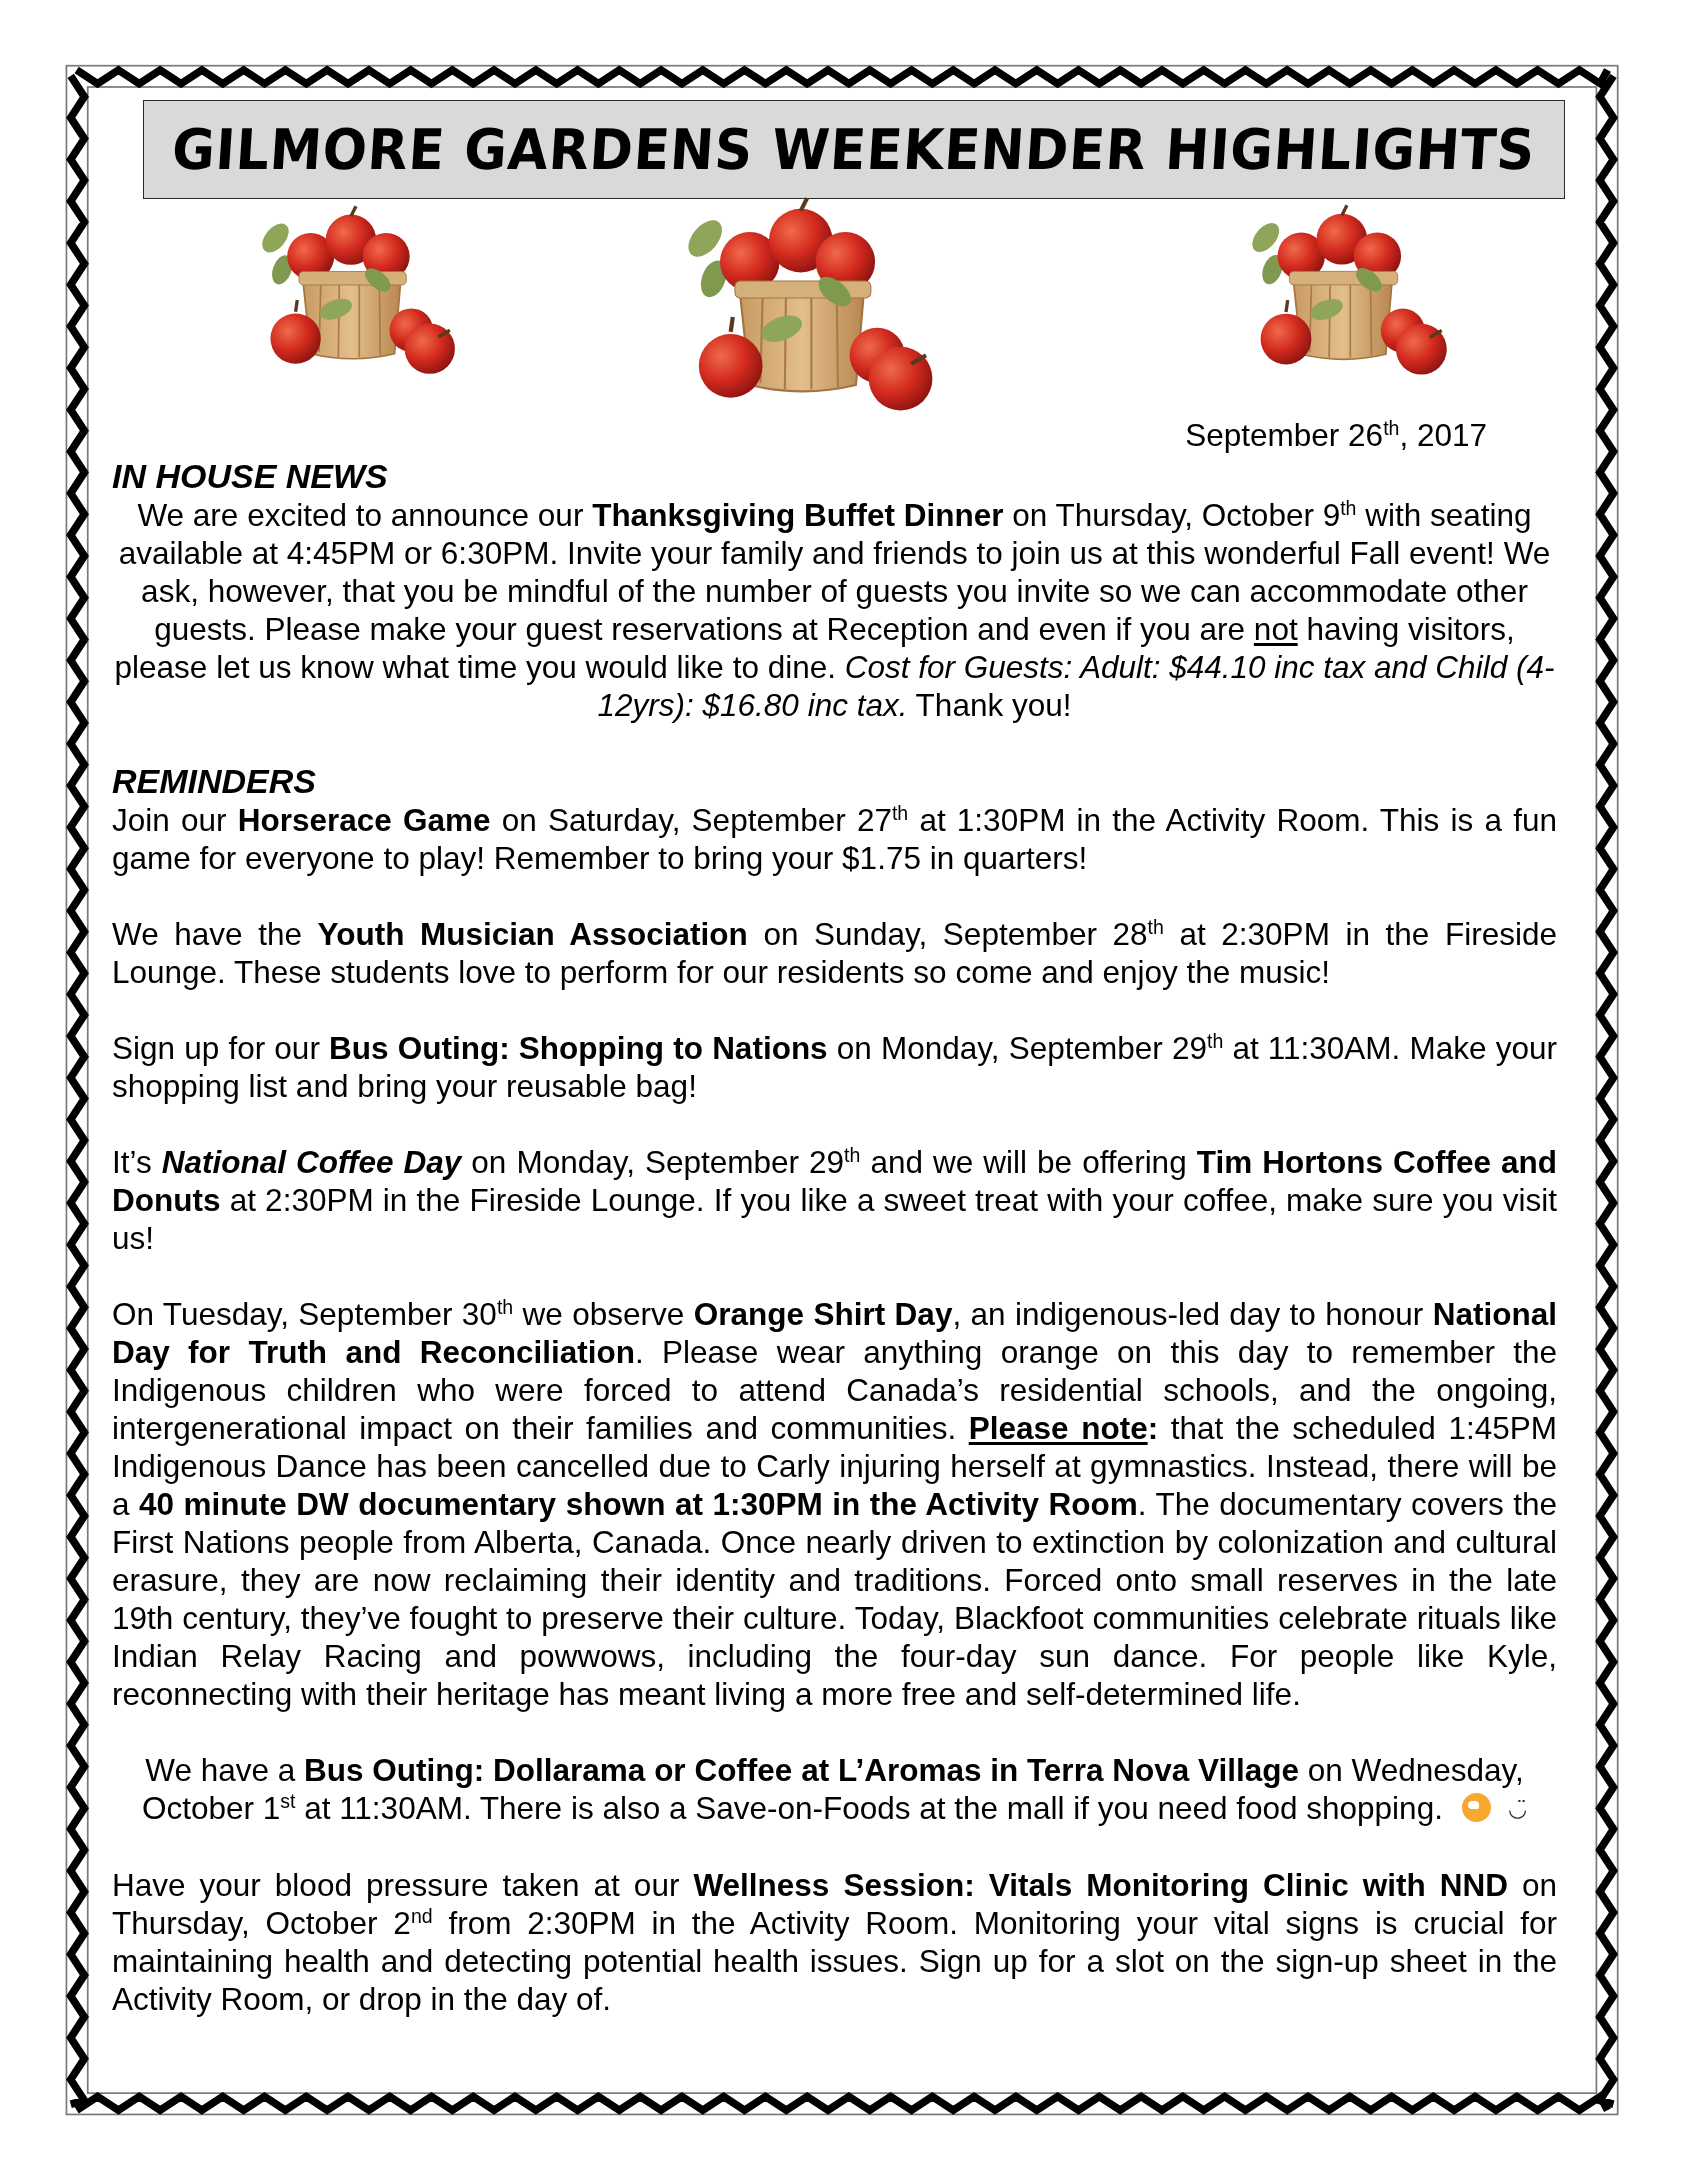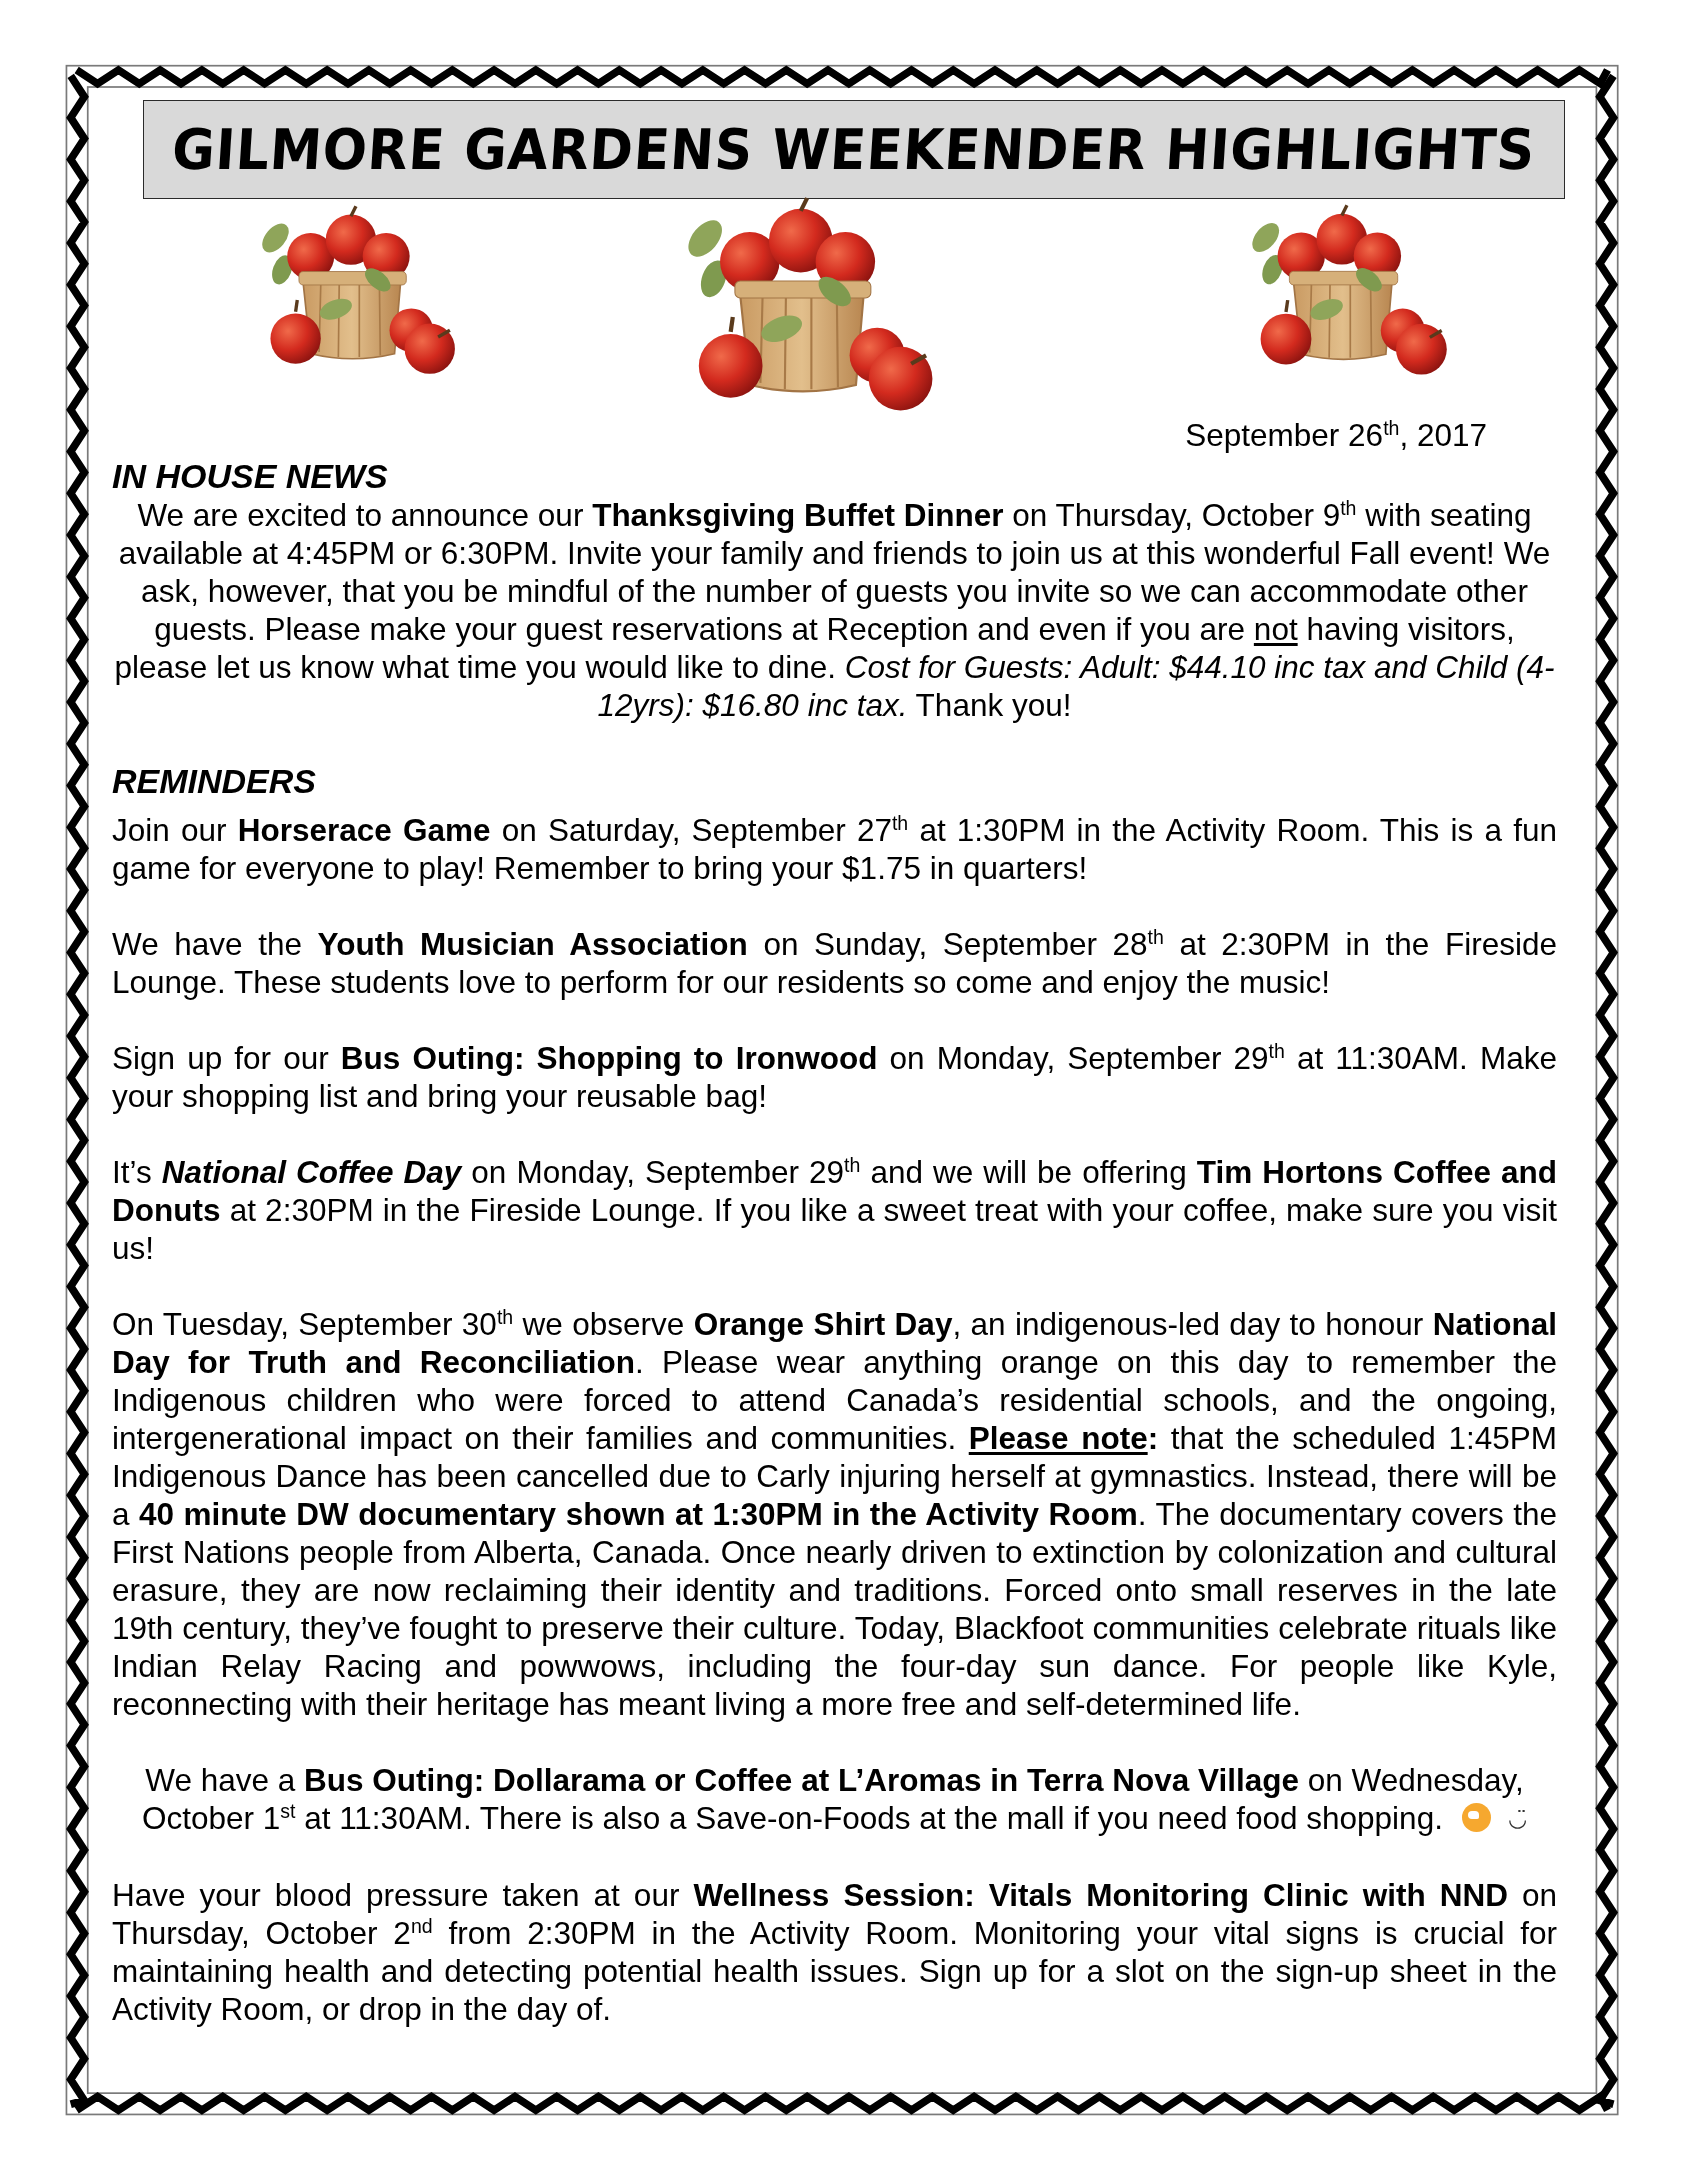--- a/index.html
+++ b/index.html
@@ -17,21 +17,21 @@
   #basket-left { left: 252px; top: 203px; width: 218px; height: 179px; }
   #basket-center { left: 673px; top: 196px; width: 281px; height: 223px; }
   #basket-right { left: 1242px; top: 203px; width: 220px; height: 179px; }
   .date { position: absolute; right: 198px; top: 416px; font-size: 31.5px; line-height: 38px; white-space: nowrap; }
   sup, .sup { font-size: 0.62em; vertical-align: 0.55em; line-height: 0; }
   .content { position: absolute; left: 112px; top: 457px; width: 1445px; }
   .heading { font-weight: bold; font-size: 34px; line-height: 39px; margin: 0; font-style: italic; }
   .heading.second { margin-top: 29px; }
   .para { font-size: 31.5px; line-height: 38px; margin: 0 0 38px 0; }
   .para.left { text-align: center; }
-  .para.justify { text-align: justify; margin-top: 10px; }
+  .para.justify { text-align: justify; }
   .b { font-weight: bold; }
   .i { font-style: italic; }
   .u { text-decoration: underline; text-decoration-thickness: 2.6px; text-underline-offset: 3.4px; }
   .emoji-bubble { display: inline-block; width: 29px; height: 29px; border-radius: 50%;
                   background: #f6a82f; vertical-align: -3.4px; margin-left: 19px; position: relative; }
   .emoji-bubble::after { content: ""; position: absolute; left: 6px; top: 7.7px; width: 11px; height: 7.7px;
                          background: #fff; border-radius: 6px 6px 2.6px 6px; }
   .emoji-wink { display: inline-block; margin-left: 17px; font-size: 22px; color: #333;
                 font-family: "DejaVu Sans", sans-serif; vertical-align: 3.4px; }
 </style>
@@ -155,21 +155,21 @@
     <h2 class="heading">IN HOUSE NEWS</h2>
     <div>
         <p class="para left"><span class="">We are excited to announce our </span><span class="b">Thanksgiving Buffet Dinner</span><span class=""> on Thursday, October 9</span><span class="sup">th</span><span class=""> with seating available at 4:45PM or 6:30PM. Invite your family and friends to join us at this wonderful Fall event! We ask, however, that you be mindful of the number of guests you invite so we can accommodate other guests. Please make your guest reservations at Reception and even if you are </span><span class="u">not</span><span class=""> having visitors, please let us know what time you would like to dine. </span><span class="i">Cost for Guests: Adult: $44.10 inc tax and Child (4-12yrs): $16.80 inc tax.</span><span class=""> Thank you!</span></p>
       </div>
   </section>
   <section>
     <h2 class="heading second">REMINDERS</h2>
     <div>
         <p class="para justify"><span class="">Join our </span><span class="b">Horserace Game</span><span class=""> on Saturday, September 27</span><span class="sup">th</span><span class=""> at 1:30PM in the Activity Room. This is a fun game for everyone to play! Remember to bring your $1.75 in quarters!</span></p>
         <p class="para justify"><span class="">We have the </span><span class="b">Youth Musician Association</span><span class=""> on Sunday, September 28</span><span class="sup">th</span><span class=""> at 2:30PM in the Fireside Lounge. These students love to perform for our residents so come and enjoy the music!</span></p>
-        <p class="para justify"><span class="">Sign up for our </span><span class="b">Bus Outing: Shopping to Ironwood</span><span class=""> on Monday, September 29</span><span class="sup">th</span><span class=""> at 11:30AM. Make your shopping list and bring your reusable bag!</span></p>
+        <p class="para justify"><span class="">Sign up for our </span><span class="b">Bus Outing: Shopping to Nations</span><span class=""> on Monday, September 29</span><span class="sup">th</span><span class=""> at 11:30AM. Make your shopping list and bring your reusable bag!</span></p>
         <p class="para justify"><span class="">It’s </span><span class="b i">National Coffee Day</span><span class=""> on Monday, September 29</span><span class="sup">th</span><span class=""> and we will be offering </span><span class="b">Tim Hortons Coffee and Donuts</span><span class=""> at 2:30PM in the Fireside Lounge. If you like a sweet treat with your coffee, make sure you visit us!</span></p>
         <p class="para justify"><span class="">On Tuesday, September 30</span><span class="sup">th</span><span class=""> we observe </span><span class="b">Orange Shirt Day</span><span class="">, an indigenous-led day to honour </span><span class="b">National Day for Truth and Reconciliation</span><span class="">. Please wear anything orange on this day to remember the Indigenous children who were forced to attend Canada’s residential schools, and the ongoing, intergenerational impact on their families and communities. </span><span class="b u">Please note</span><span class="b">:</span><span class=""> that the scheduled 1:45PM Indigenous Dance has been cancelled due to Carly injuring herself at gymnastics. Instead, there will be a </span><span class="b">40 minute DW documentary shown at 1:30PM in the Activity Room</span><span class="">. The documentary covers the First Nations people from Alberta, Canada. Once nearly driven to extinction by colonization and cultural erasure, they are now reclaiming their identity and traditions. Forced onto small reserves in the late 19th century, they’ve fought to preserve their culture. Today, Blackfoot communities celebrate rituals like Indian Relay Racing and powwows, including the four-day sun dance. For people like Kyle, reconnecting with their heritage has meant living a more free and self-determined life.</span></p>
         <p class="para left"><span class="">We have a </span><span class="b">Bus Outing: Dollarama or Coffee at L’Aromas in Terra Nova Village</span><span class=""> on Wednesday, October 1</span><span class="sup">st</span><span class=""> at 11:30AM. There is also a Save-on-Foods at the mall if you need food shopping.</span><span class="emoji-bubble"></span><span class="emoji-wink">◡̈</span></p>
         <p class="para justify"><span class="">Have your blood pressure taken at our </span><span class="b">Wellness Session: Vitals Monitoring Clinic with NND</span><span class=""> on Thursday, October 2</span><span class="sup">nd</span><span class=""> from 2:30PM in the Activity Room. Monitoring your vital signs is crucial for maintaining health and detecting potential health issues. Sign up for a slot on the sign-up sheet in the Activity Room, or drop in the day of.</span></p>
       </div>
   </section>
 </div>
 
 
 </body></html>

